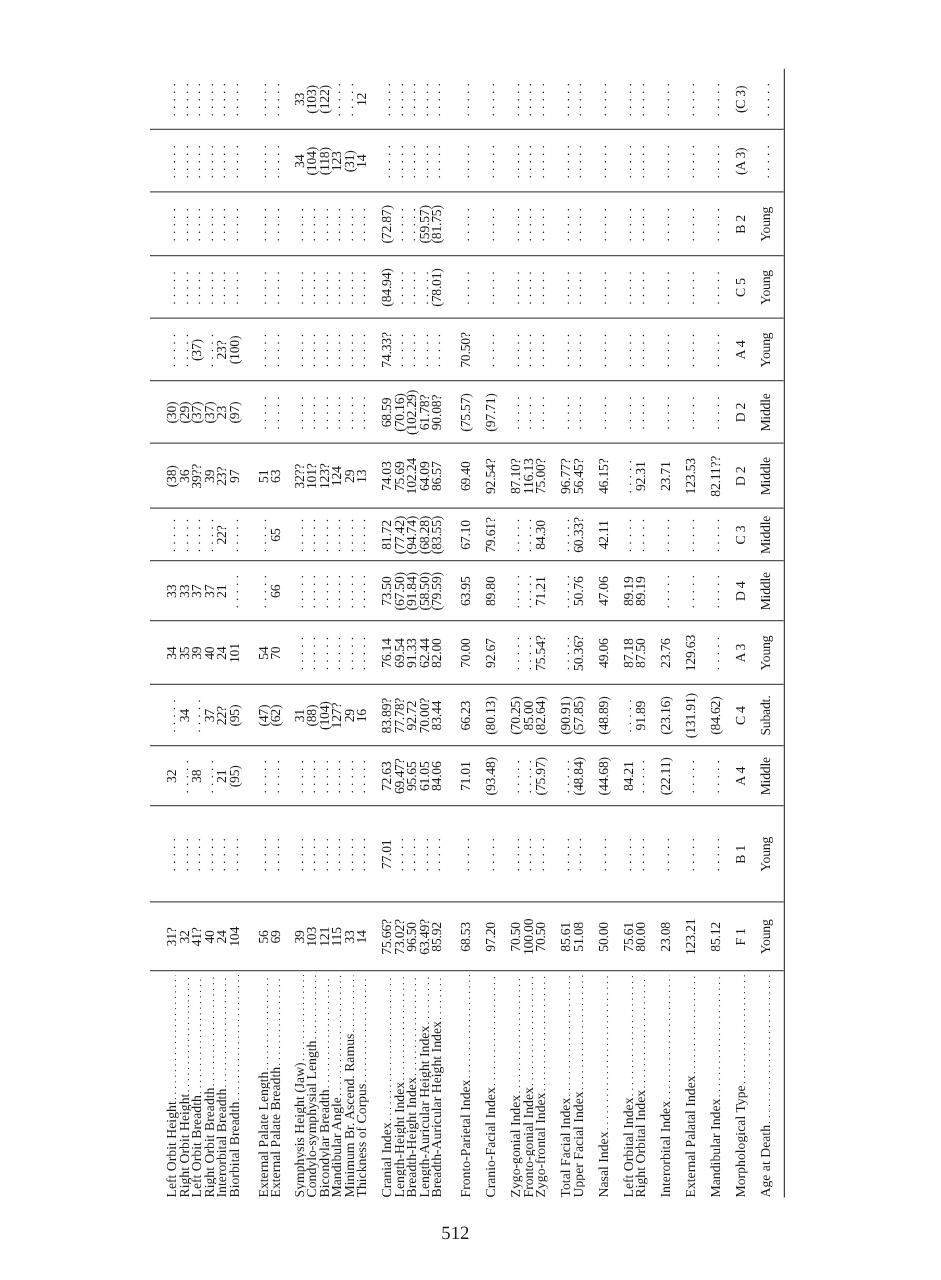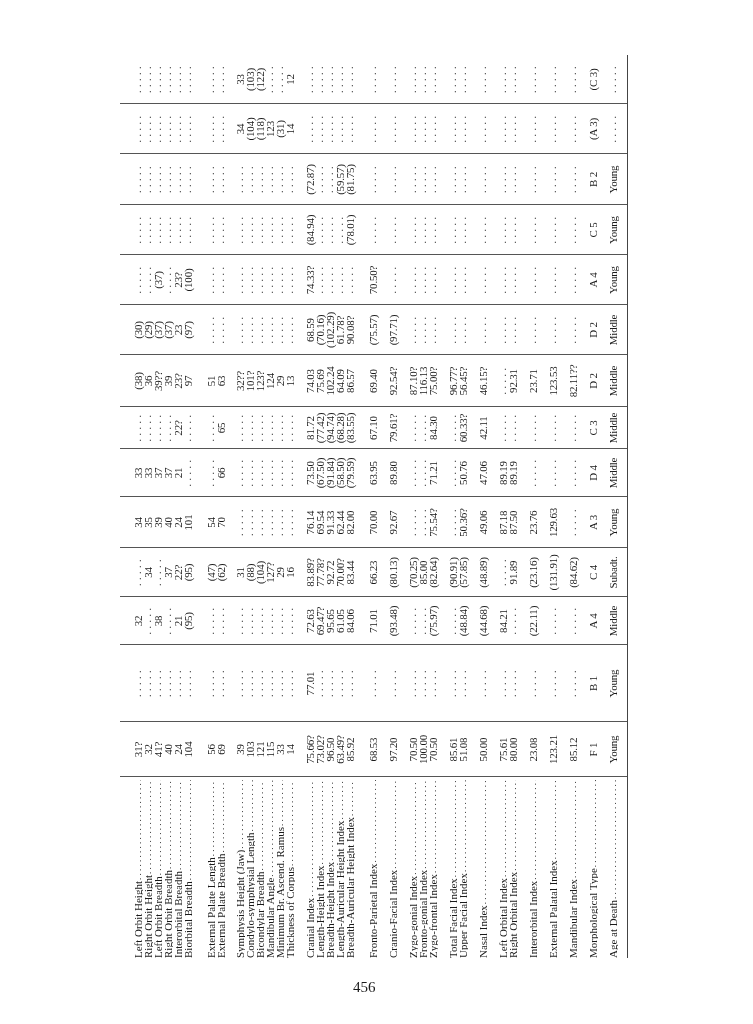--- a/index.html
+++ b/index.html
@@ -646,13 +646,13 @@
         <div class="cell dots" style="top: 408px;">. . . . .</div>
         <div class="cell dots" style="top: 428px;">. . . . .</div>
         <div class="cell dots" style="top: 448px;">. . . . .</div>
         <div class="cell" style="top: 468px;">(C 3)</div>
         <div class="cell dots" style="top: 488px;">. . . . .</div>
       </div>
     </div>
   <div class="bottom-rule"></div>
 </div>
 
-<div id="pagenum">456</div>
+<div id="pagenum">512</div>
 
 </body></html>

